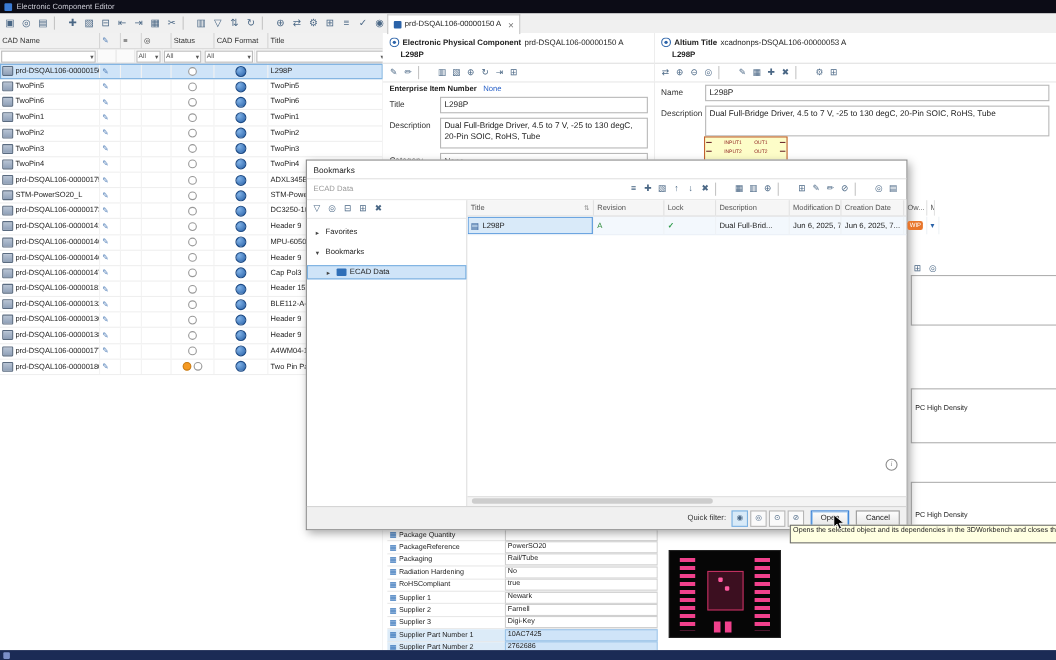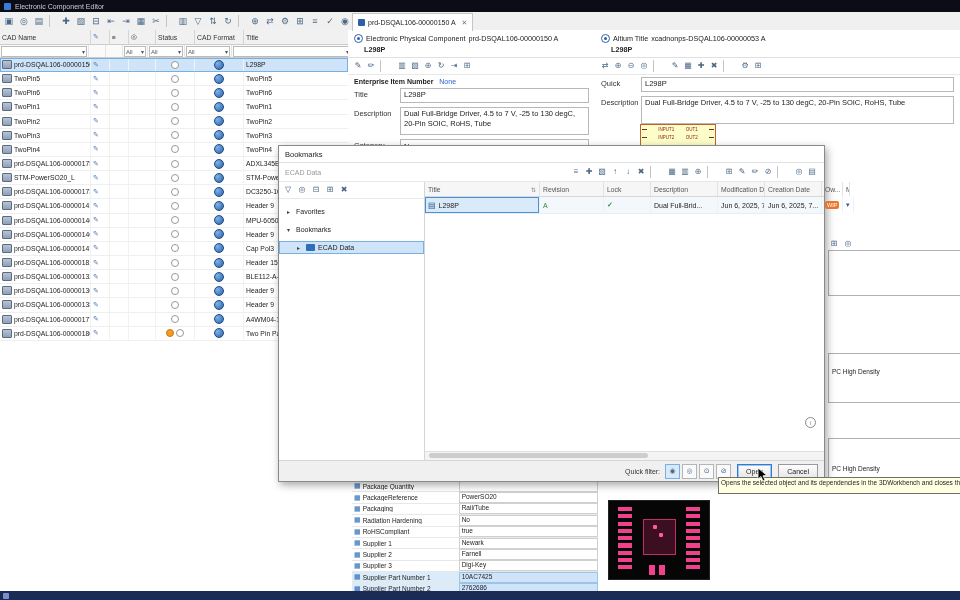--- a/index.html
+++ b/index.html
@@ -50,21 +50,21 @@
   .center-tab{position:absolute;left:352px;top:13px;height:17px;background:#fff;border:1px solid #c5c5c5;
               border-bottom:none;display:flex;align-items:center;gap:3px;padding:0 5px;font-size:7px;z-index:2}
   .cube{width:7px;height:7px;background:#2a62a8;border-radius:1px}
   .xclose{color:#777;font-size:7px;margin-left:3px}
   .center-panel{position:absolute;left:348px;top:30px;width:247px;bottom:9px;background:#fff;
                 border-right:1px solid #b5b5b5;overflow:hidden;z-index:1}
   .panel-head{padding:4px 6px 3px;border-bottom:1px solid #e0e0e0}
   .ph-line1{display:flex;gap:3px;align-items:center;white-space:nowrap;overflow:hidden}
   .radio-icon{width:7px;height:7px;border:1px solid #2a62a8;border-radius:50%;position:relative;flex:0 0 auto}
   .radio-icon::after{content:"";position:absolute;left:1.5px;top:1.5px;width:3px;height:3px;border-radius:50%;background:#2a62a8}
-  .ph-type{font-weight:normal;font-size:7.2px}
+  .ph-type{font-weight:bold;font-size:7.2px}
   .ph-id{font-size:7.2px}
   .ph-name{font-weight:bold;font-size:7.2px;margin:2px 0 0 10px}
   .mini-toolbar{display:flex;gap:1px;padding:2px 4px;border-bottom:1px solid #e8e8e8;align-items:center}
   .eline{padding:3px 6px 1px;font-size:7px}
   .eline .lab{font-weight:bold}
   .linkval{color:#2a62c8;margin-left:4px}
   .form{padding:2px 6px}
   .frow{display:flex;margin-bottom:4px}
   .flabel{width:46px;color:#333;padding-top:2px;flex:0 0 auto}
   .fctl{flex:1;border:1px solid #b8b8b8;background:#fff;padding:1px 3px;min-height:11px;overflow:hidden}
@@ -936,21 +936,21 @@
   <span class="tbtn small">
     <span class="g">⚙</span>
   </span>
 
   <span class="tbtn small">
     <span class="g">⊞</span>
   </span>
 </div>
     <div class="rform">
       <div class="frow">
-        <span class="flabel">Quick</span>
+        <span class="flabel">Name</span>
         <span class="fctl">L298P</span>
       </div>
       <div class="frow">
         <span class="flabel">Description</span>
         <span class="fctl area">Dual Full-Bridge Driver, 4.5 to 7 V, -25 to 130 degC, 20-Pin SOIC, RoHS, Tube</span>
       </div>
     </div>
     <div class="symbol-preview">
   <div class="pinrow">
     <span class="stub"></span>

